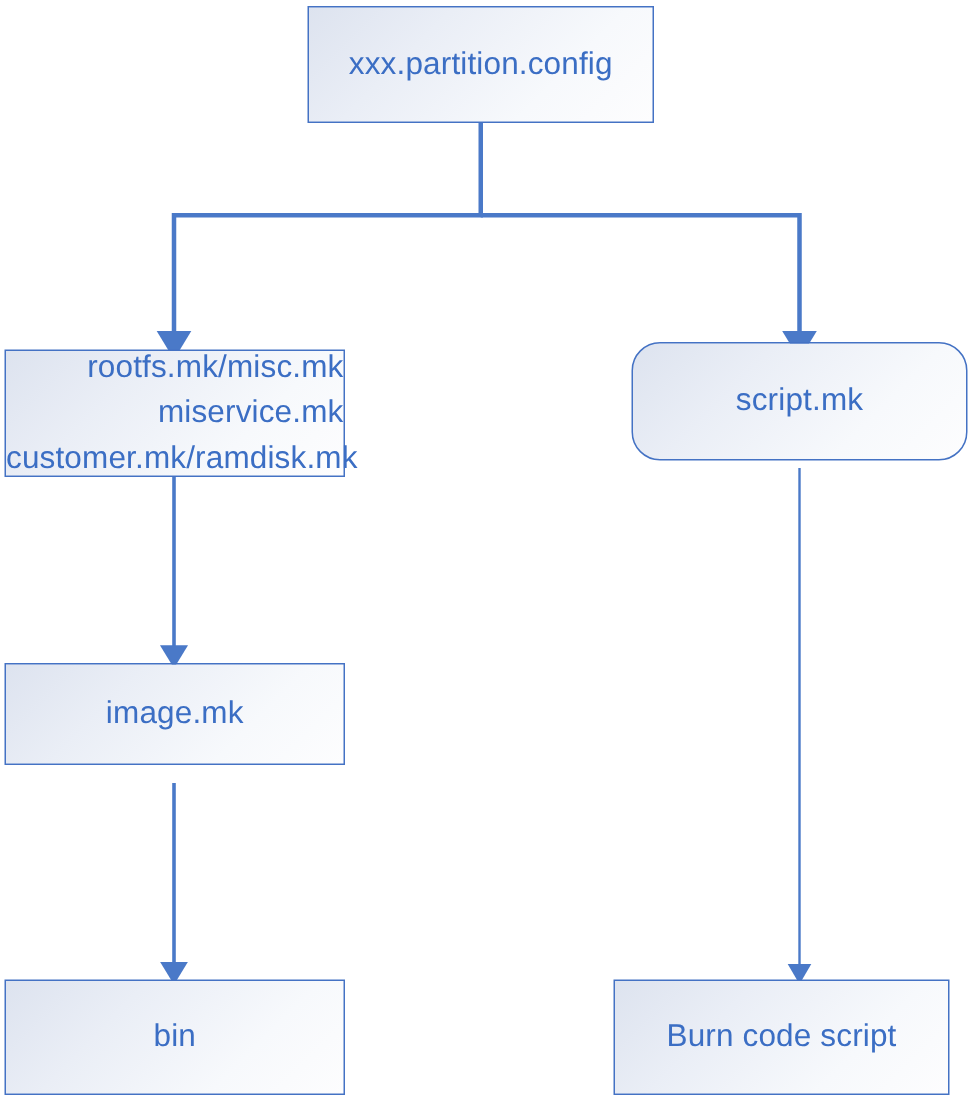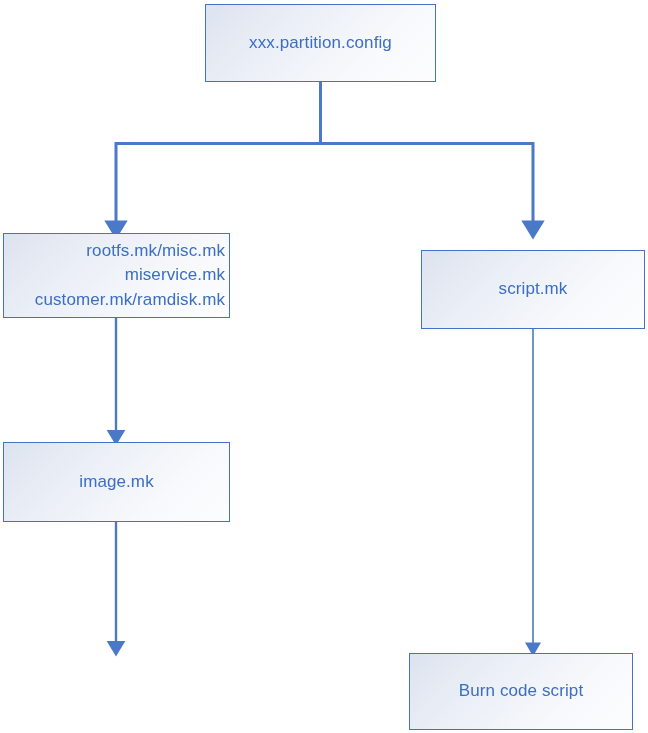--- a/index.html
+++ b/index.html
@@ -30,36 +30,36 @@
   .node {
     position: absolute;
     box-sizing: border-box;
     border: 1px solid #4472c4;
     background: linear-gradient(135deg, #dde3ef 0%, #eaeef6 32%, #f7f9fc 70%, #fdfdfe 100%);
     display: flex;
     align-items: center;
     justify-content: center;
     text-align: center;
     color: #3b6ec4;
-    font-size: 17px;
+    font-size: 21px;
     line-height: 1.45;
     letter-spacing: 0.1px;
     z-index: 2;
   }
   .node .label {
     display: block;
     width: 100%;
     padding: 0 4px;
     white-space: pre-line;
   }
   
   #node-partition-config { left: 205px; top: 4px;   width: 231px; height: 78px; }
   #node-makefiles        { left: 3px;   top: 233px; width: 227px; height: 85px; text-align: right; }
-  #node-script-mk        { left: 421px; top: 250px; width: 224px; height: 79px; }
-  #node-image-mk         { left: 3px;   top: 442px; width: 227px; height: 80px; }
+  #node-script-mk        { left: 421px; top: 228px; width: 224px; height: 79px; border-radius: 19px; }
+  #node-image-mk         { left: 3px;   top: 442px; width: 227px; height: 68px; }
   #node-bin              { left: 3px;   top: 653px; width: 227px; height: 77px; }
   #node-burn-code-script { left: 409px; top: 653px; width: 224px; height: 77px; }
 </style>
 </head>
 <body>
 
 <div id="diagram">
 
   <svg class="edge-layer" viewBox="0 0 648 733" width="648" height="733" xmlns="http://www.w3.org/2000/svg">
     <defs>
@@ -103,18 +103,21 @@
   </div>
 
   <div class="node" id="node-script-mk">
     <span class="label">script.mk</span>
   </div>
 
   <div class="node" id="node-image-mk">
     <span class="label">image.mk</span>
   </div>
 
+  <div class="node" id="node-bin">
+    <span class="label">bin</span>
+  </div>
 
   <div class="node" id="node-burn-code-script">
     <span class="label">Burn code script</span>
   </div>
 
 </div>
 
 </body></html>

